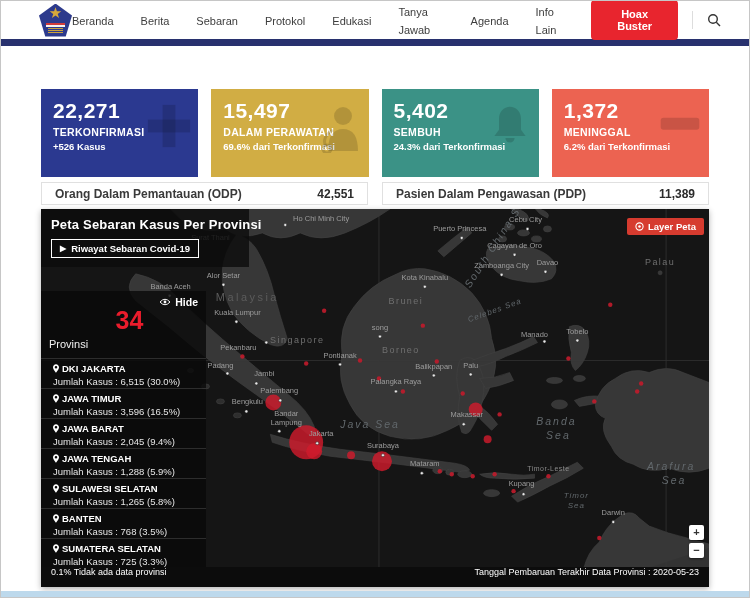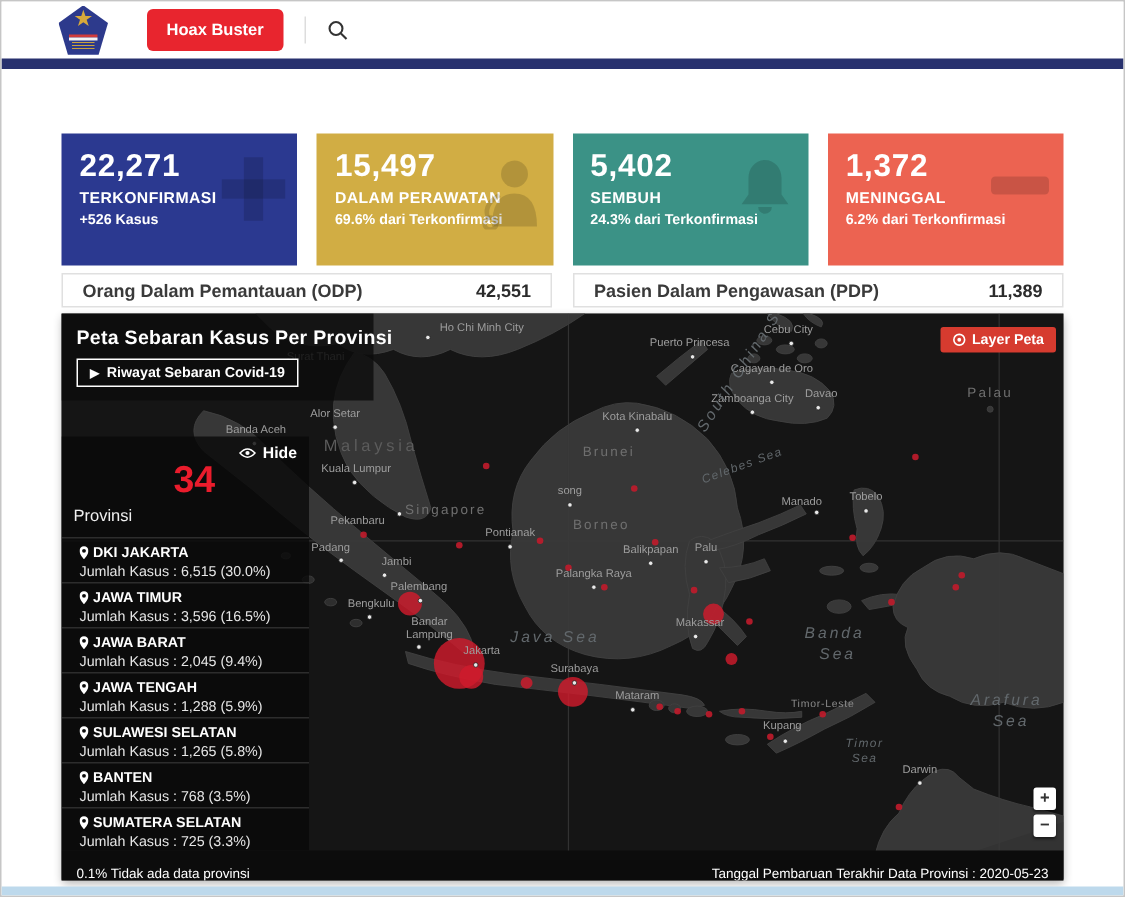--- a/index.html
+++ b/index.html
@@ -68,21 +68,21 @@
               cursor:pointer; display:inline-flex; align-items:center; gap:4px;
               font-family:"Liberation Sans", sans-serif; }
   .prov-count { font-size:25px; font-weight:bold; color:#ea1c2c; margin:0 0 0 12px; line-height:1;text-align:center; }
   .prov-count-lbl { font-size:11px; color:#f0f0f0; margin:5px 0 8px 8px; }
   .prov-list { list-style:none; }
   .prov-list li { border-top:1px solid rgba(255,255,255,.14); padding:4px 8px 3px 12px; height:30px; }
   .p-name { font-size:9.5px; font-weight:bold; display:flex; align-items:center; gap:3px; white-space:nowrap; }
   .p-cases { font-size:9.5px; color:#e6e6e6; margin-top:2px; white-space:nowrap; }
 
   .map-footer { position:absolute; left:0; right:0; bottom:0; height:20px; background:#0c0c0c;
-                z-index:3; display:flex; align-items:flex-end; justify-content:space-between;
+                z-index:3; display:flex; align-items:flex-start; justify-content:space-between;
                 padding:0 10px; color:#fff; font-size:9px; }
 
   .zoom-ctrl { position:absolute; left:648px; top:316px; z-index:3; display:flex;
                flex-direction:column; gap:3px; }
   .zoom-ctrl button { width:15px; height:15px; background:#fff; border:none; border-radius:2px;
                       font-size:11px; font-weight:bold; color:#333; line-height:13px; text-align:center;
                       cursor:pointer; box-shadow:0 1px 2px rgba(0,0,0,.5); padding:0;
                       font-family:"Liberation Sans", sans-serif; }
 
   .footer-strip { position:absolute; left:0; right:0; bottom:0; height:6px; background:#bdd9ec; }
@@ -102,20 +102,37 @@
 
 <div class="page">
 
   <header class="topbar">
     <a class="logo">
       <span class="eagle">★</span>
       <span class="stripe-r"></span>
       <span class="stripe-w"></span>
       <span class="txt"></span>
     </a>
+    <ul class="nav" id="nav-list">
+  <li><a href="#">Beranda</a></li>
+
+  <li><a href="#">Berita</a></li>
+
+  <li><a href="#">Sebaran</a></li>
+
+  <li><a href="#">Protokol</a></li>
+
+  <li><a href="#">Edukasi</a></li>
+
+  <li><a href="#">Tanya Jawab</a></li>
+
+  <li><a href="#">Agenda</a></li>
+
+  <li><a href="#">Info Lain</a></li>
+</ul>
     <button class="hoax-btn" style="background: rgb(232, 37, 46);">Hoax Buster</button>
     <span class="nav-divider"></span>
     <button class="search-btn">
       <svg width="14" height="14" viewBox="0 0 14 14">
         <circle cx="6" cy="6" r="4.3" fill="none" stroke="#333" stroke-width="1.4"></circle>
         <line x1="9.3" y1="9.3" x2="13" y2="13" stroke="#333" stroke-width="1.4"></line>
       </svg>
     </button>
   </header>
   <div class="blue-bar" style="background: rgb(40, 49, 110);"></div>

